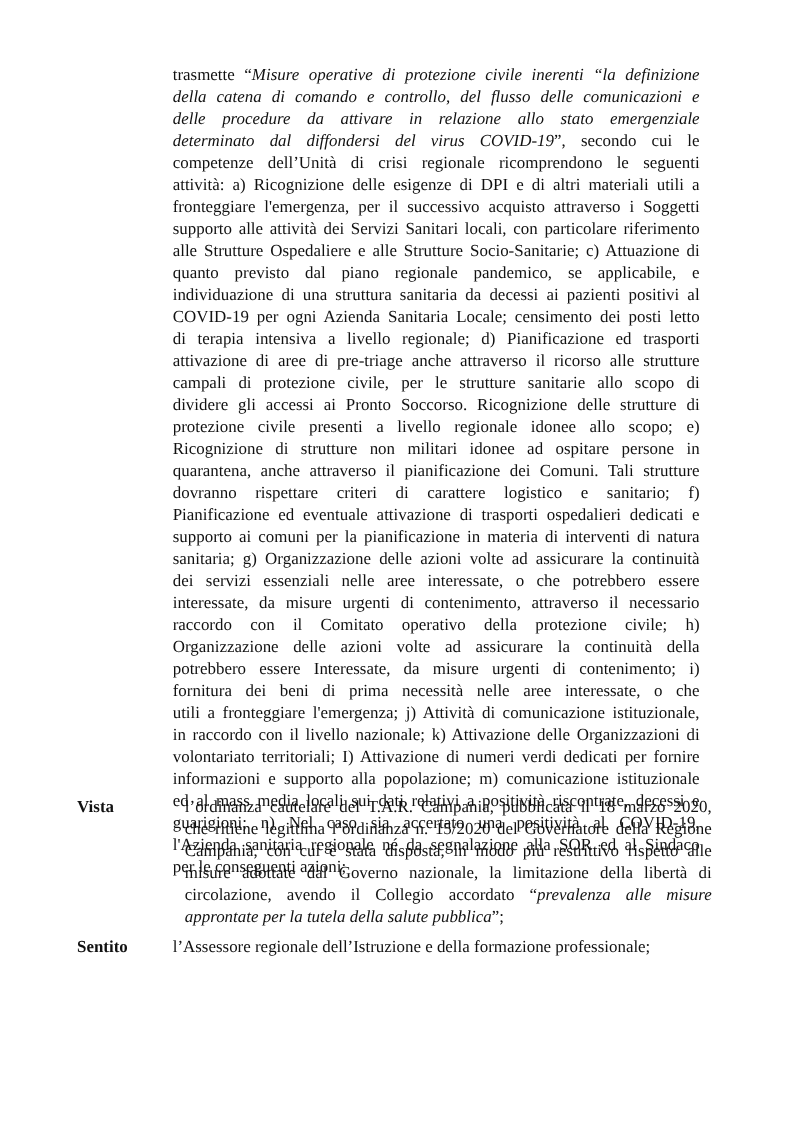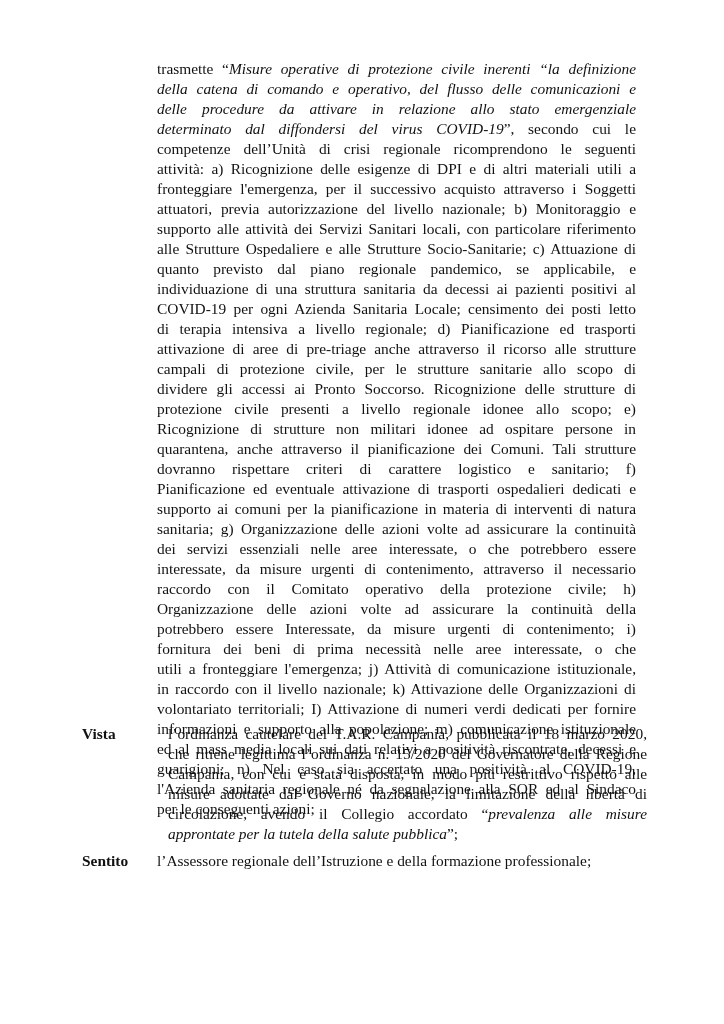--- a/index.html
+++ b/index.html
@@ -4,37 +4,36 @@
 <style>
   html, body { margin: 0; padding: 0; background: #ffffff; }
   body { width: 724px; height: 1024px; position: relative; overflow: hidden;
          font-family: "Liberation Serif", serif; color: #111; }
   .page { position: absolute; left: 0; top: 0; width: 584px; height: 1024px; background: #fff; }
   .block { position: absolute; left: 157px; width: 479px; }
   .line { height: 20px; line-height: 20px; font-size: 15.4px; text-align: justify;
           text-align-last: justify; white-space: nowrap; overflow: visible; }
   .line.last { text-align-last: left; }
   .line span { white-space: normal; }
-  .label { position: absolute; left: 82px; font-weight: bold; font-size: 15.4px;
+  .label { position: absolute; left: 70px; font-weight: bold; font-size: 15.4px;
            line-height: 20px; }
   i { font-style: italic; }
 </style>
 </head>
 <body>
 
 <div class="page">
   <div class="block" id="p1" style="top:59px;">
       <div class="line"><span>trasmette “</span><i>Misure operative di protezione civile inerenti “la definizione</i></div>
-      <div class="line"><i>della catena di comando e operativo, del flusso delle comunicazioni e</i></div>
+      <div class="line"><i>della catena di comando e controllo, del flusso delle comunicazioni e</i></div>
       <div class="line"><i>delle procedure da attivare in relazione allo stato emergenziale</i></div>
       <div class="line"><i>determinato dal diffondersi del virus COVID-19</i><span>”, secondo cui le</span></div>
       <div class="line"><span>competenze dell’Unità di crisi regionale ricomprendono le seguenti</span></div>
       <div class="line"><span>attività: a) Ricognizione delle esigenze di DPI e di altri materiali utili a</span></div>
       <div class="line"><span>fronteggiare l'emergenza, per il successivo acquisto attraverso i Soggetti</span></div>
-      <div class="line"><span>attuatori, previa autorizzazione del livello nazionale; b) Monitoraggio e</span></div>
       <div class="line"><span>supporto alle attività dei Servizi Sanitari locali, con particolare riferimento</span></div>
       <div class="line"><span>alle Strutture Ospedaliere e alle Strutture Socio-Sanitarie; c) Attuazione di</span></div>
       <div class="line"><span>quanto previsto dal piano regionale pandemico, se applicabile, e</span></div>
       <div class="line"><span>individuazione di una struttura sanitaria da decessi ai pazienti positivi al</span></div>
       <div class="line"><span>COVID-19 per ogni Azienda Sanitaria Locale; censimento dei posti letto</span></div>
       <div class="line"><span>di terapia intensiva a livello regionale; d) Pianificazione ed trasporti</span></div>
       <div class="line"><span>attivazione di aree di pre-triage anche attraverso il ricorso alle strutture</span></div>
       <div class="line"><span>campali di protezione civile, per le strutture sanitarie allo scopo di</span></div>
       <div class="line"><span>dividere gli accessi ai Pronto Soccorso. Ricognizione delle strutture di</span></div>
       <div class="line"><span>protezione civile presenti a livello regionale idonee allo scopo; e)</span></div>

